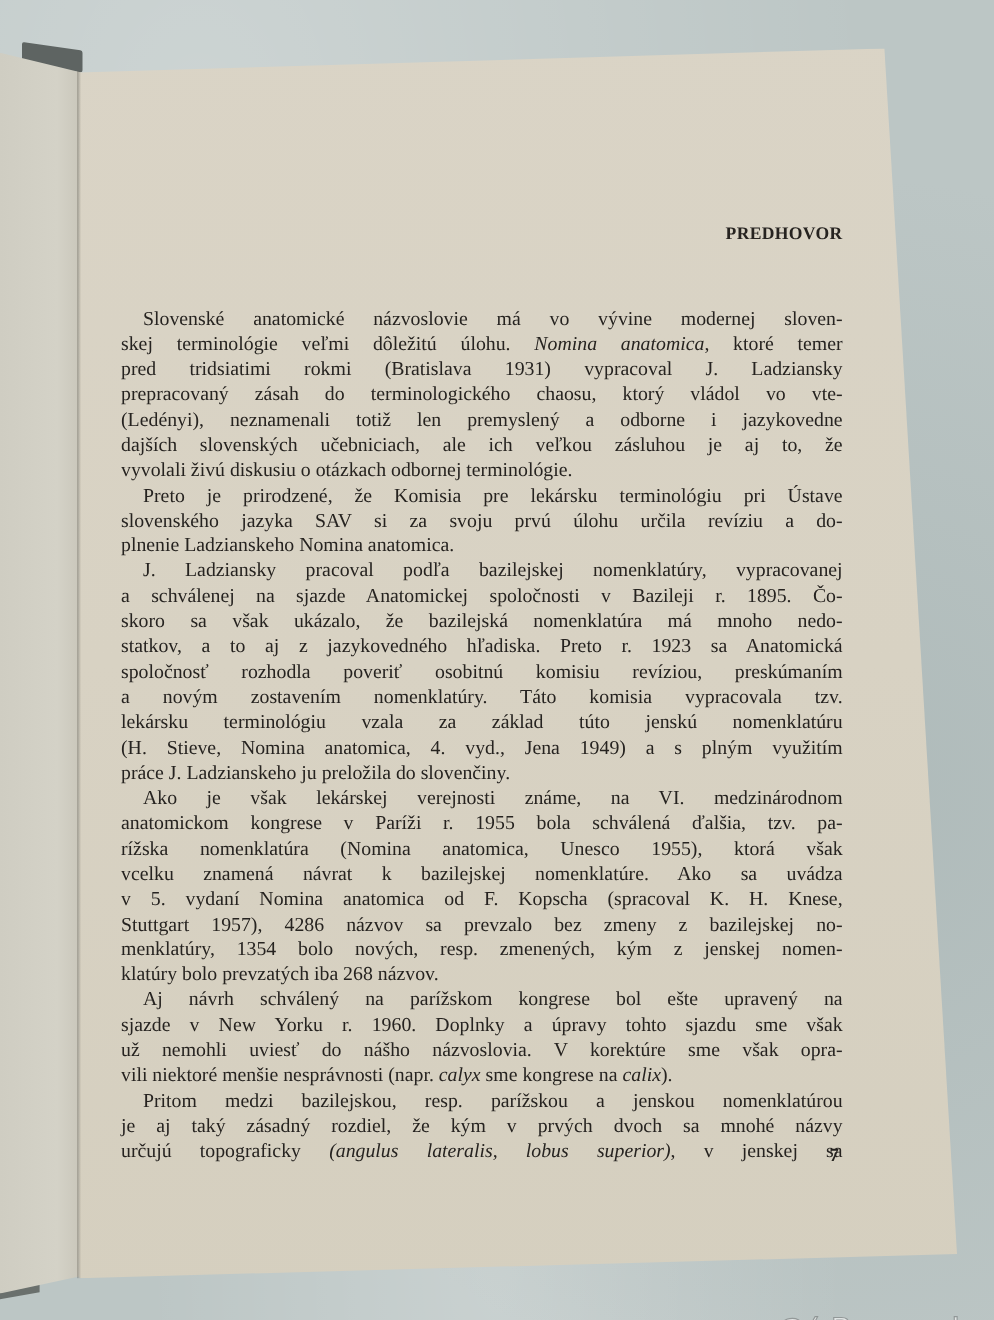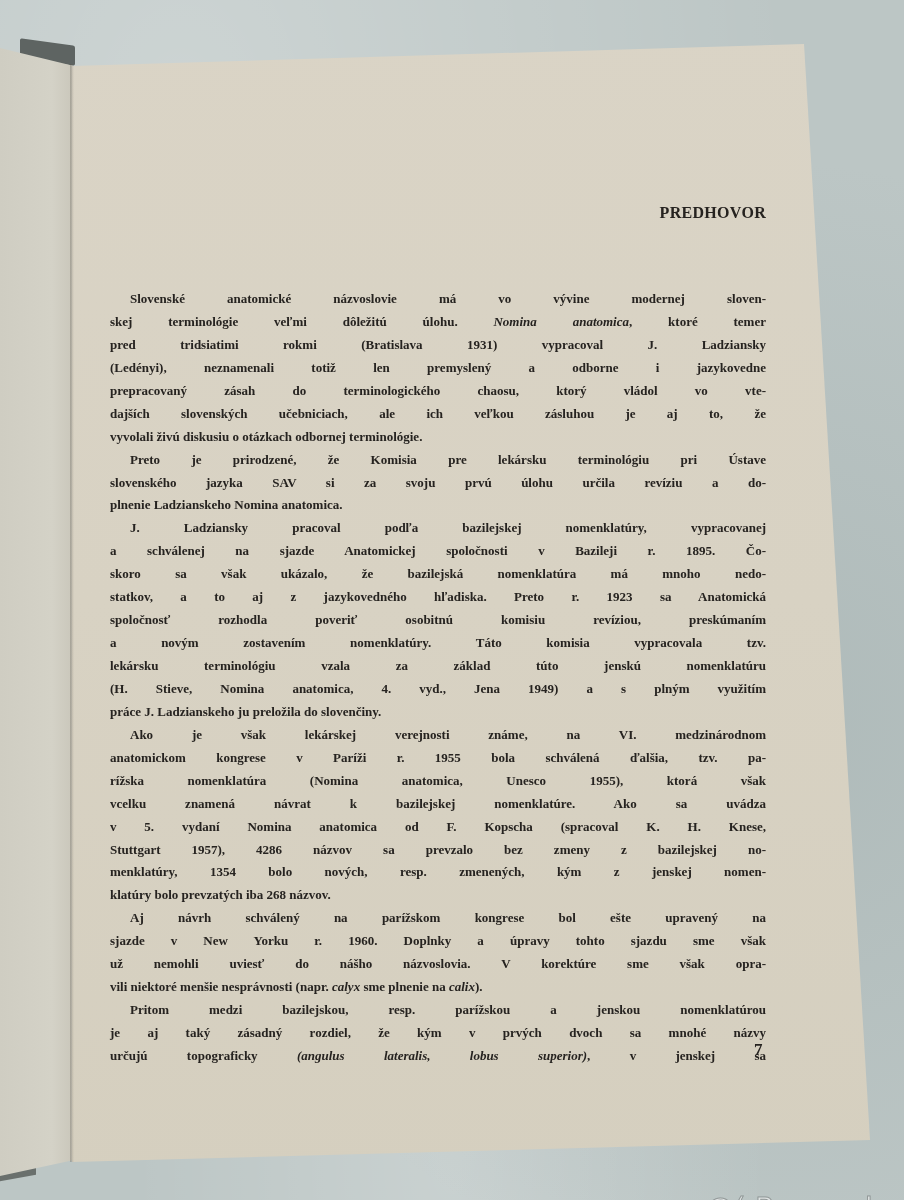--- a/index.html
+++ b/index.html
@@ -37,24 +37,23 @@
   .page-content{
     position:absolute;left:110px;top:0;width:656px;
     color:#262320;
   }
   .title{
     position:absolute;left:0;width:656px;top:204px;
     text-align:right;font-weight:bold;font-size:16px;letter-spacing:0.3px;
     margin:0;
   }
   .body{
-    position:absolute;left:0;top:288px;width:656px;
-    font-size:13px;line-height:22.95px;
+    position:absolute;left:0;top:278px;width:656px;
+    font-size:18px;line-height:22.95px;
     text-align:justify;
-    font-weight:bold;
   }
   .line{display:block;text-align:justify;text-align-last:justify;white-space:nowrap;height:22.95px;overflow:visible;}
   .line.last{text-align-last:left;}
   .line.indent{padding-left:20px;}
   .it{font-style:italic;}
   .page-number{
     position:absolute;left:754px;top:1040px;font-size:17px;font-weight:bold;color:#262320;
   }
   .watermark{
     position:absolute;left:706px;top:1192px;
@@ -73,22 +72,22 @@
 <div class="right-page"></div>
 <div class="gutter"></div>
 
 <div class="page-content">
   <h1 class="title">PREDHOVOR</h1>
   <div class="body" id="body">
       <div>
         <span class="line indent"><span>Slovenské anatomické názvoslovie má vo vývine modernej sloven-</span></span>
         <span class="line"><span>skej terminológie veľmi dôležitú úlohu. </span><span class="it">Nomina anatomica</span><span>, ktoré temer</span></span>
         <span class="line"><span>pred tridsiatimi rokmi (Bratislava 1931) vypracoval J. Ladziansky</span></span>
+        <span class="line"><span>prepracovaný zásah do terminologického chaosu, ktorý vládol vo vte-</span></span>
         <span class="line"><span>(Ledényi), neznamenali totiž len premyslený a odborne i jazykovedne</span></span>
-        <span class="line"><span>prepracovaný zásah do terminologického chaosu, ktorý vládol vo vte-</span></span>
         <span class="line"><span>dajších slovenských učebniciach, ale ich veľkou zásluhou je aj to, že</span></span>
         <span class="line last"><span>vyvolali živú diskusiu o otázkach odbornej terminológie.</span></span>
       </div>
       <div>
         <span class="line indent"><span>Preto je prirodzené, že Komisia pre lekársku terminológiu pri Ústave</span></span>
         <span class="line"><span>slovenského jazyka SAV si za svoju prvú úlohu určila revíziu a do-</span></span>
         <span class="line last"><span>plnenie Ladzianskeho Nomina anatomica.</span></span>
       </div>
       <div>
         <span class="line indent"><span>J. Ladziansky pracoval podľa bazilejskej nomenklatúry, vypracovanej</span></span>
@@ -108,21 +107,21 @@
         <span class="line"><span>vcelku znamená návrat k bazilejskej nomenklatúre. Ako sa uvádza</span></span>
         <span class="line"><span>v 5. vydaní Nomina anatomica od F. Kopscha (spracoval K. H. Knese,</span></span>
         <span class="line"><span>Stuttgart 1957), 4286 názvov sa prevzalo bez zmeny z bazilejskej no-</span></span>
         <span class="line"><span>menklatúry, 1354 bolo nových, resp. zmenených, kým z jenskej nomen-</span></span>
         <span class="line last"><span>klatúry bolo prevzatých iba 268 názvov.</span></span>
       </div>
       <div>
         <span class="line indent"><span>Aj návrh schválený na parížskom kongrese bol ešte upravený na</span></span>
         <span class="line"><span>sjazde v New Yorku r. 1960. Doplnky a úpravy tohto sjazdu sme však</span></span>
         <span class="line"><span>už nemohli uviesť do nášho názvoslovia. V korektúre sme však opra-</span></span>
-        <span class="line last"><span>vili niektoré menšie nesprávnosti (napr. </span><span class="it">calyx</span><span> sme plnenie na </span><span class="it">calix</span><span>).</span></span>
+        <span class="line last"><span>vili niektoré menšie nesprávnosti (napr. </span><span class="it">calyx</span><span> sme kongrese na </span><span class="it">calix</span><span>).</span></span>
       </div>
       <div>
         <span class="line indent"><span>Pritom medzi bazilejskou, resp. parížskou a jenskou nomenklatúrou</span></span>
         <span class="line"><span>je aj taký zásadný rozdiel, že kým v prvých dvoch sa mnohé názvy</span></span>
         <span class="line"><span>určujú topograficky </span><span class="it">(angulus lateralis, lobus superior)</span><span>, v jenskej sa</span></span>
       </div>
     </div>
 </div>
 
 <div class="page-number">7</div>

